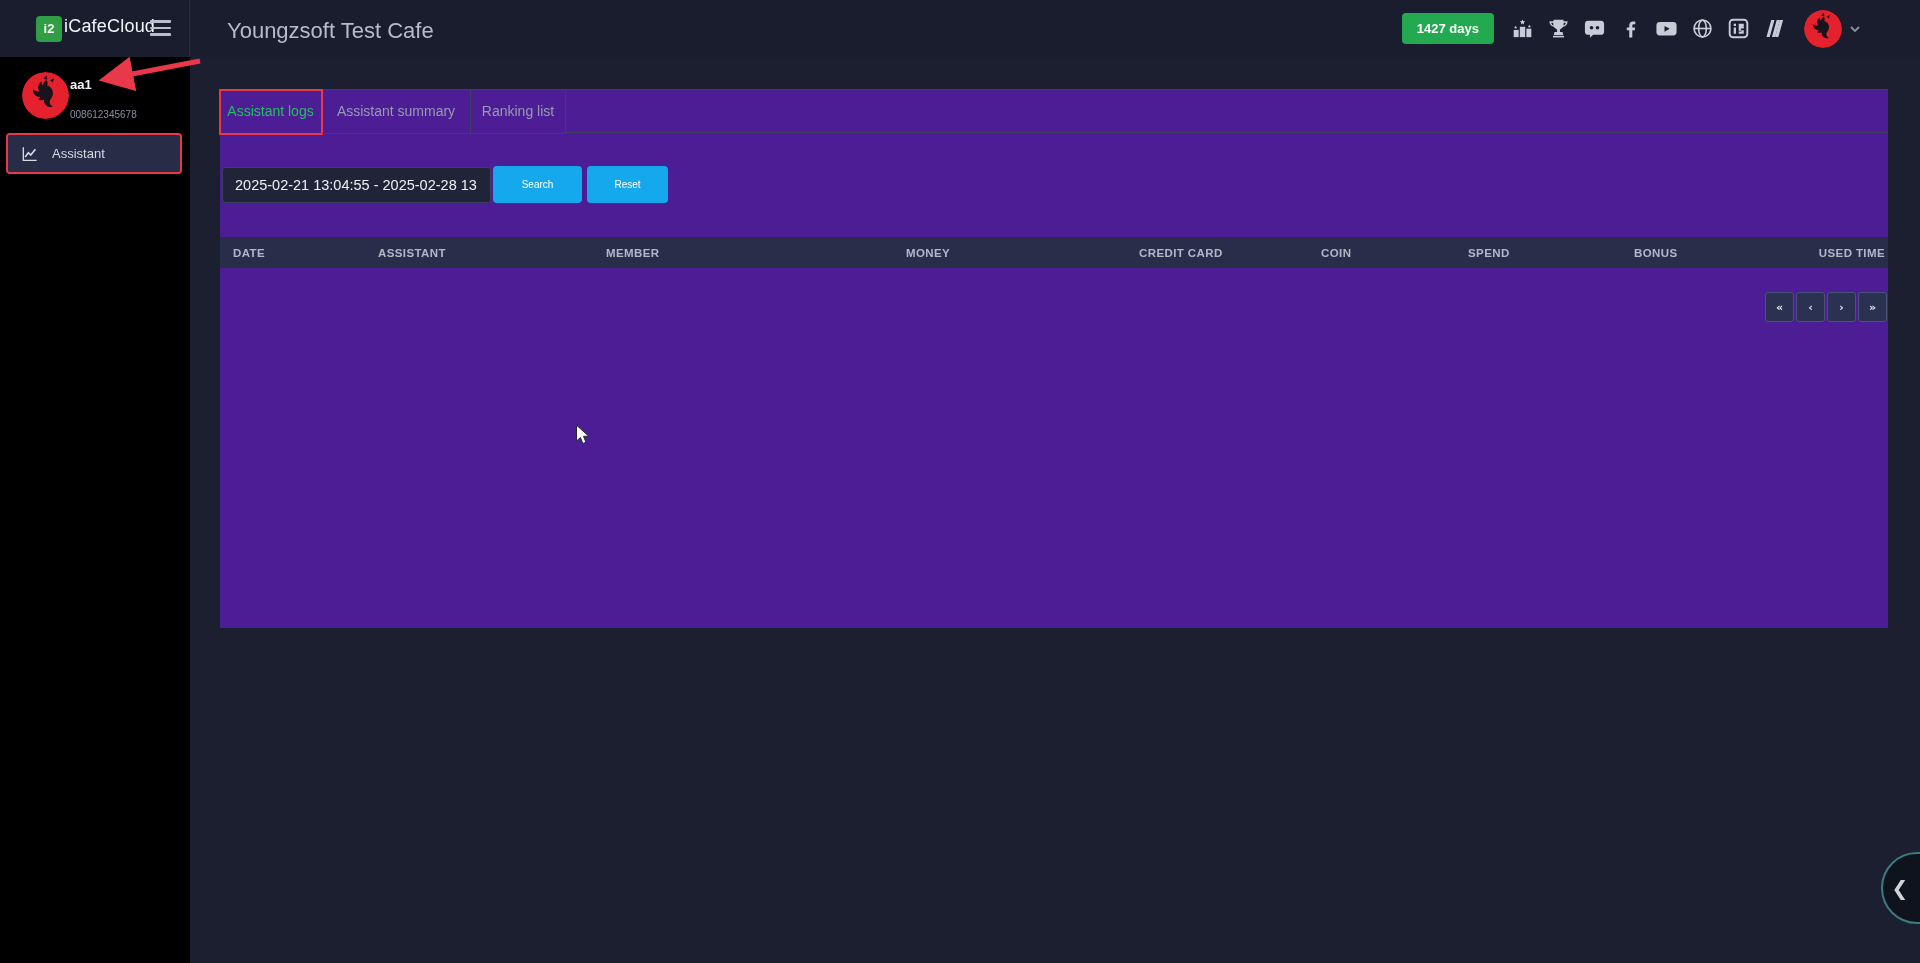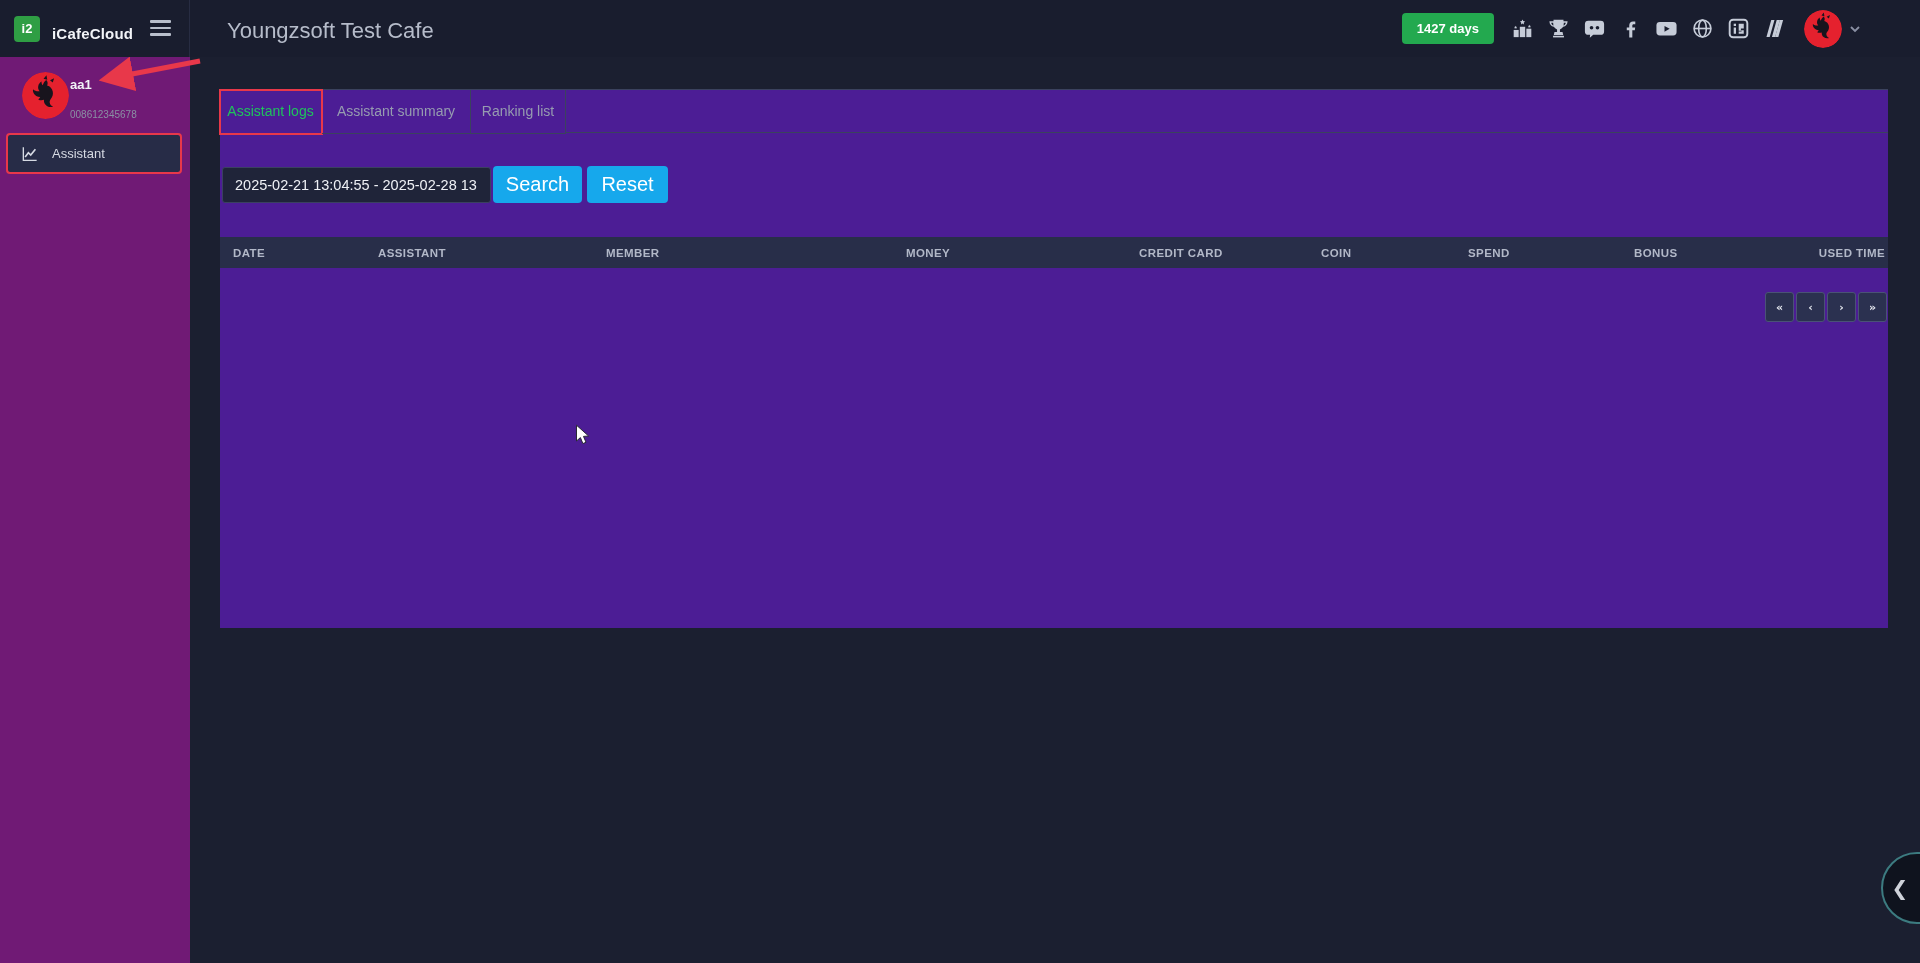--- a/index.html
+++ b/index.html
@@ -2,34 +2,34 @@
 <html><head>
 <meta charset="utf-8">
 <style>
   * { box-sizing: border-box; margin: 0; padding: 0; }
   body { margin: 0; background: #14161f; font-family: "Liberation Sans", "DejaVu Sans", sans-serif; }
   #app { position: relative; width: 1920px; height: 963px; background: #1b1f30; overflow: hidden; }
 
   
   .topbar { position: absolute; top: 0; left: 0; width: 100%; height: 57px; background: #191d2e; z-index: 5; }
   .logo-area { position: absolute; left: 0; top: 0; width: 190px; height: 57px; border-right: 1px solid #272c42; display: flex; align-items: center; }
-  .logo { display: flex; align-items: flex-end; gap: 12px; margin-left: 14px; cursor: pointer; }
+  .logo { display: flex; align-items: flex-start; gap: 2px; margin-left: 36px; cursor: pointer; }
   .logo-mark { width: 26px; height: 26px; background: #2f9e44; border-radius: 4px; color: #ffffff; font-weight: bold; font-size: 13px; display: flex; align-items: center; justify-content: center; }
-  .logo-text { color: #f2f4f8; font-size: 15px; font-weight: bold; letter-spacing: 0.2px; }
+  .logo-text { color: #f2f4f8; font-size: 18px; font-weight: normal; letter-spacing: 0.2px; }
   .hamburger { position: absolute; left: 150px; top: 20px; width: 21px; height: 16px; background: none; border: none; cursor: pointer; display: flex; flex-direction: column; justify-content: space-between; }
   .hamburger span { display: block; height: 2.6px; width: 100%; background: #b9bfcc; border-radius: 1px; }
   .page-title { position: absolute; left: 227px; top: 18px; color: #b6bcca; font-size: 22px; }
   .topbar-right { position: absolute; right: 58px; top: 0; height: 57px; display: flex; align-items: center; }
   .days-badge { background: #23a94f; color: #ffffff; font-size: 13px; font-weight: bold; padding: 8px 15px; border-radius: 4px; margin-right: 10px; cursor: pointer; }
   .tb-icon { width: 23px; height: 23px; margin: 0 6.5px; cursor: pointer; flex: none; }
   .avatar-sm { width: 38px; height: 38px; margin-left: 12px; border-radius: 50%; overflow: hidden; cursor: pointer; flex: none; }
   .chevron-down { width: 14px; height: 14px; margin-left: 6px; cursor: pointer; }
 
   
-  .sidebar { position: absolute; left: 0; top: 57px; width: 190px; height: 906px; background: #701a75; }
+  .sidebar { position: absolute; left: 0; top: 57px; width: 190px; height: 906px; background: #000000; }
   .profile { position: absolute; left: 0; top: 0; width: 100%; height: 70px; }
   .avatar-lg { position: absolute; left: 22px; top: 15px; width: 47px; height: 47px; border-radius: 50%; overflow: hidden; cursor: pointer; }
   .profile-name { position: absolute; left: 70px; top: 20px; color: #f1f3f7; font-size: 13px; font-weight: bold; }
   .profile-phone { position: absolute; left: 70px; top: 52px; color: #8a90a4; font-size: 10px; }
   .side-item { position: absolute; left: 8px; top: 78px; width: 172px; height: 37px; background: #272c47; border-radius: 2px; display: flex; align-items: center; gap: 13px; padding-left: 13px; cursor: pointer; outline: 2.5px solid #e8384a; }
   .side-item .label { color: #d6dae3; font-size: 13px; }
 
   
   .arrow-annotation { position: absolute; left: 82px; top: 50px; z-index: 9; pointer-events: none; }
 
@@ -38,21 +38,21 @@
   .tabbar { position: absolute; left: 0; top: 0; width: 100%; height: 44px; display: flex; border-top: 1px solid #3b425e; }
   .tab { height: 44px; line-height: 43px; text-align: center; font-size: 14px; color: #969cb0; border-right: 1px solid #3b425e; border-bottom: 1px solid #3b425e; cursor: pointer; }
   .tab-1 { width: 102px; }
   .tab-2 { width: 149px; }
   .tab-3 { width: 95px; }
   .tab.active { color: #1fc35c; border-bottom-color: transparent; outline: 2.5px solid #e8384a; outline-offset: -1px; }
   .tab-filler { flex: 1; border-bottom: 1px solid #3b425e; }
 
   .toolbar { position: absolute; left: 2px; top: 77px; display: flex; align-items: center; }
   .date-input { width: 269px; height: 36px; background: #1f2439; border: 1px solid #3a4160; border-radius: 3px; color: #eef0f5; font-size: 14.5px; padding: 0 12px; font-family: "Liberation Sans", sans-serif; cursor: pointer; }
-  .btn { height: 37px; border: none; border-radius: 4px; background: #16a8ec; color: #ffffff; font-size: 20px; cursor: pointer; font-family: "Liberation Sans", sans-serif; }
+  .btn { height: 37px; border: none; border-radius: 4px; background: #16a8ec; color: #ffffff; font-size: 10px; cursor: pointer; font-family: "Liberation Sans", sans-serif; }
   .btn-search { width: 89px; margin-left: 2px; }
   .btn-reset { width: 81px; margin-left: 5px; }
 
   .thead { position: absolute; left: 0; top: 148px; width: 100%; height: 31px; background: #282e49; display: flex; align-items: center; }
   .th { color: #b2b8c8; font-size: 11.5px; font-weight: bold; letter-spacing: 0.4px; padding-left: 13px; white-space: nowrap; }
   .th-0 { width: 145px; } .th-1 { width: 228px; } .th-2 { width: 300px; } .th-3 { width: 233px; }
   .th-4 { width: 182px; } .th-5 { width: 147px; } .th-6 { width: 166px; } .th-7 { width: 140px; }
   .th-8 { width: 127px; text-align: right; padding-left: 0; padding-right: 3px; }
 
   .pagination { position: absolute; top: 203px; right: 1px; display: flex; gap: 2px; }

